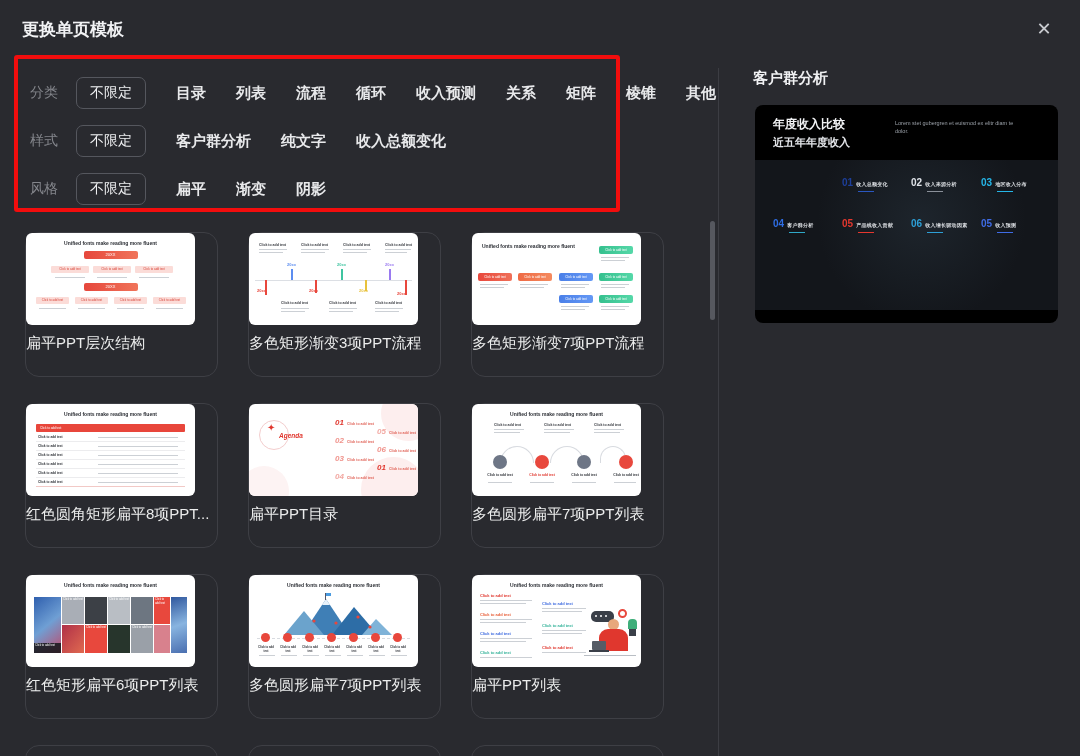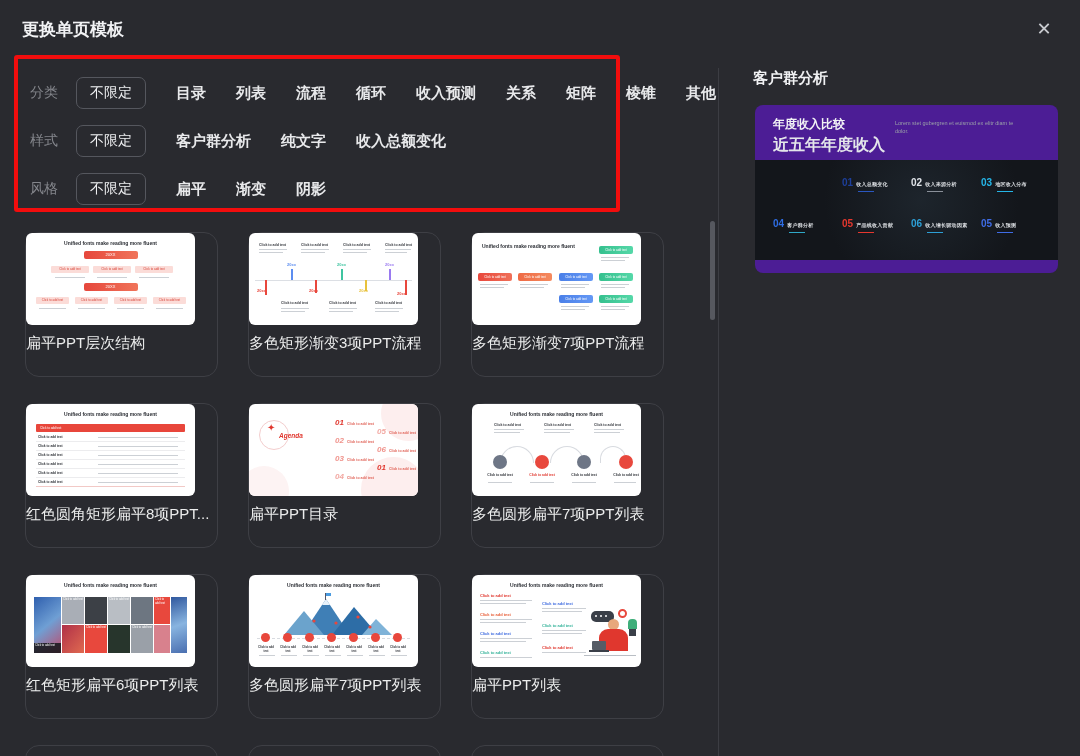--- a/index.html
+++ b/index.html
@@ -76,25 +76,25 @@
 
   
   .t9-h { position:absolute; font-size:4px; font-weight:bold; }
 
   
   .v-divider { position:absolute; left:718px; top:68px; bottom:0; width:1px; background:#3c3d43; }
   .scroll-thumb { position:absolute; left:710px; top:221px; width:5px; height:99px; border-radius:3px; background:#56585f; cursor:pointer; }
 
   
   .preview-title { position:absolute; left:753px; top:69px; font-size:15px; font-weight:bold; color:#f0f1f3; }
-  .slide { position:absolute; left:755px; top:105px; width:303px; height:168px; background:#4c1d95; border-radius:8px; overflow:hidden; }
+  .slide { position:absolute; left:755px; top:105px; width:303px; height:218px; background:#000000; border-radius:8px; overflow:hidden; }
   .slide-body { position:absolute; left:0; right:0; top:55px; bottom:13px; background:#13161b;
                 background-image:radial-gradient(circle at 55% 40%, rgba(60,80,95,0.25), rgba(0,0,0,0) 55%); }
   .sl-head { position:absolute; left:18px; top:11px; font-size:12px; font-weight:bold; color:#f2f3f5; }
-  .sl-sub  { position:absolute; left:18px; top:30px; font-size:16px; font-weight:bold; color:#e4e6ea; }
+  .sl-sub  { position:absolute; left:18px; top:30px; font-size:11px; font-weight:bold; color:#e4e6ea; }
   .sl-lorem{ position:absolute; left:140px; top:14px; width:125px; font-size:5.5px; color:#9aa0a8; line-height:1.5; }
   .pv-item { position:absolute; }
   .pv-top { display:flex; align-items:baseline; gap:3px; }
   .pv-num { font-size:10px; font-weight:bold; }
   .pv-label { font-size:5px; font-weight:bold; color:#dde0e4; letter-spacing:.3px; }
   .pv-line { width:16px; height:1px; margin:3px 0 0 16px; }
 
   
   .apply-btn { position:absolute; left:753px; top:711px; width:305px; height:34px; border:none; border-radius:17px;
                background:#5b6fe0; color:#fff; font-size:14px; font-weight:bold; cursor:pointer;

